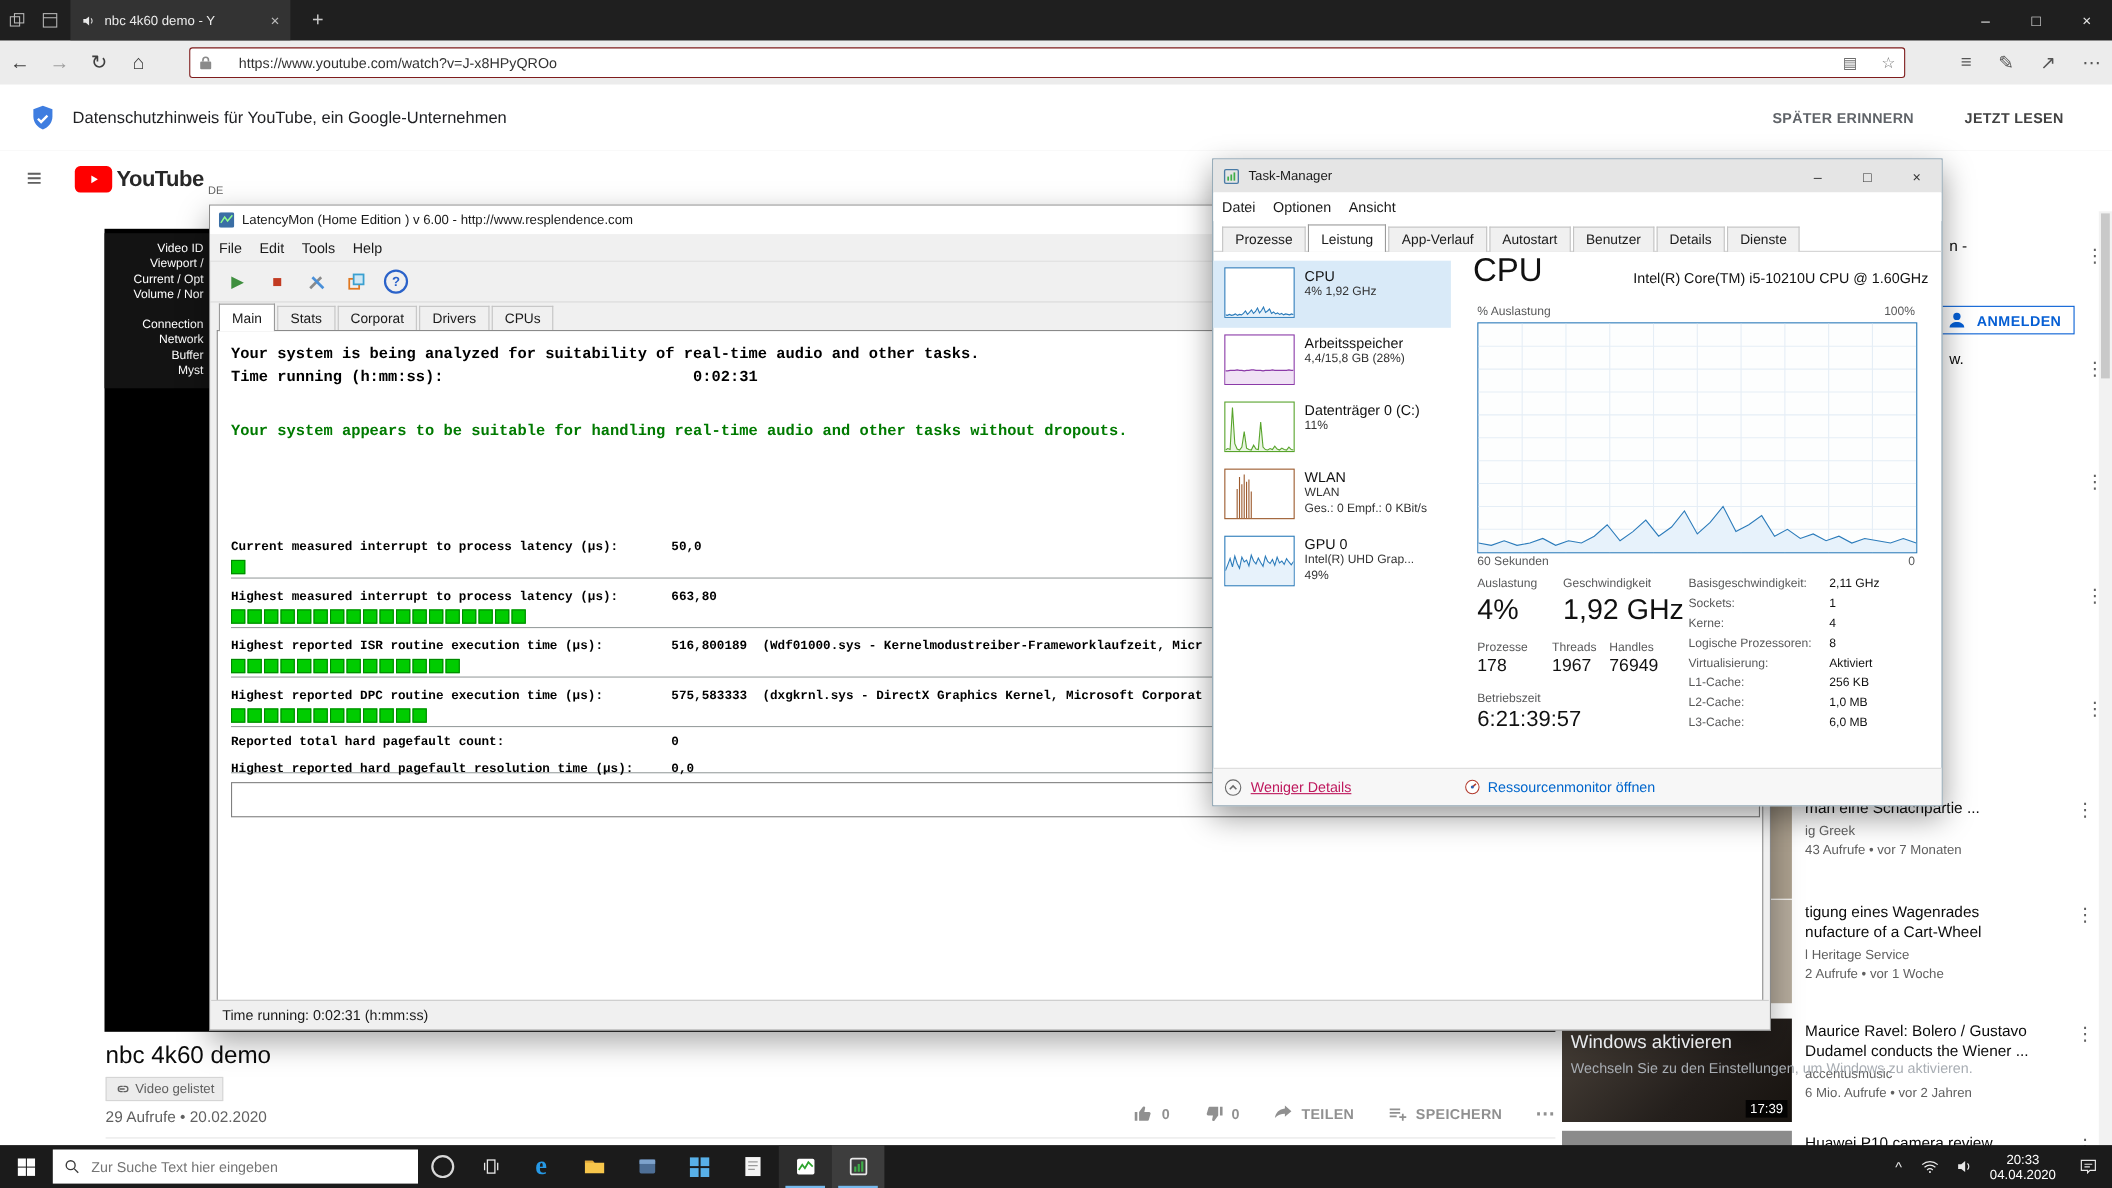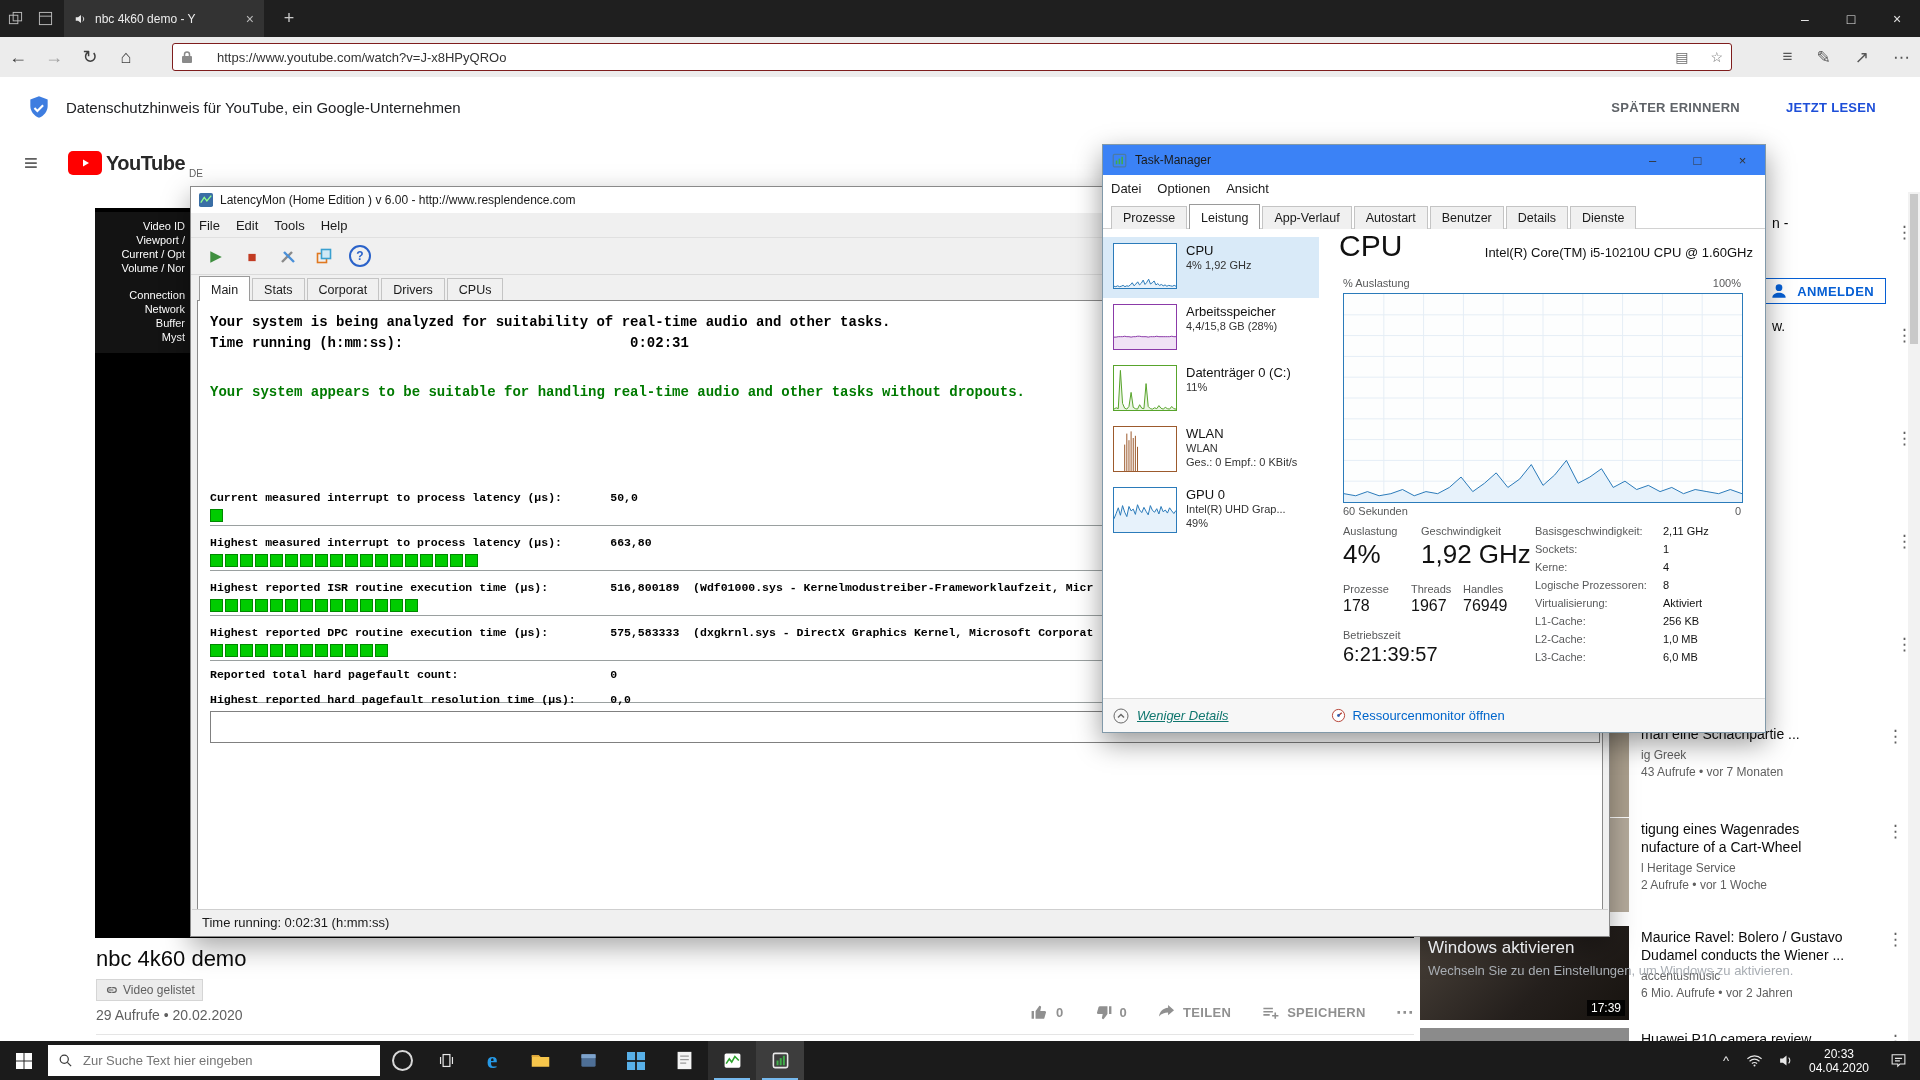--- a/index.html
+++ b/index.html
@@ -24,21 +24,21 @@
   .urlfield{position:absolute;left:172px;top:6px;width:1560px;height:28px;background:#fff;
             border:1px solid #7f1d1d;border-radius:3px;display:flex;align-items:center;padding:0 8px;box-sizing:border-box;gap:22px;}
   .urlfield input{flex:1;border:none;outline:none;font-size:13px;color:#333;background:transparent;}
   .field-ico{color:#6d6d6d;font-size:14px;}
   .addr-right{position:absolute;right:10px;top:0;height:40px;display:flex;align-items:center;gap:24px;
               font-size:17px;color:#555;}
   .banner{top:77px;height:60px;background:#fff;border-bottom:1px solid #e3e3e3;display:flex;align-items:center;}
   .banner-text{margin-left:14px;font-size:15px;color:#202124;}
   .banner-btns{position:absolute;right:44px;display:flex;gap:46px;font-size:13px;font-weight:bold;letter-spacing:.3px;}
   .btn-later{color:#5f6368;}
-  .btn-read{color:#1d4ed8;}
+  .btn-read{color:#404040;}
   .ytheader{top:137px;height:55px;background:#fff;}
   .hamburger{position:absolute;left:24px;top:12px;font-size:24px;color:#606060;}
   .ytlogo{position:absolute;left:68px;top:14px;display:flex;align-items:flex-start;gap:4px;}
   .ytlogo-badge{width:34px;height:24px;background:#f00;border-radius:5px;display:flex;align-items:center;justify-content:center;}
   .ytlogo-text{font-size:20px;font-weight:bold;letter-spacing:-0.5px;color:#282828;line-height:24px;}
   .ytlogo-region{font-size:10px;color:#606060;margin-top:17px;}
   .ytsearch{position:absolute;left:591px;top:144px;display:flex;}
   .ytsearch input{width:432px;height:30px;border:1px solid #ccc;border-right:none;padding:0 10px;font-size:15px;outline:none;color:#111;}
   .yts-btn{width:64px;height:32px;background:#f8f8f8;border:1px solid #d3d3d3;display:flex;align-items:center;justify-content:center;box-sizing:border-box;}
   .signin{position:absolute;right:34px;top:141px;height:24px;border:1px solid #065fd4;color:#065fd4;
@@ -100,21 +100,21 @@
   .lm-line{position:absolute;left:12px;right:4px;white-space:pre;overflow:hidden;
            font:bold 11.5px "Liberation Mono",monospace;color:#000;}
   .lm-bar{position:absolute;left:12px;width:1388px;height:18px;border-bottom:1px solid #9aa0a0;white-space:nowrap;}
   .lm-bar.boxed{height:30px;border:1px solid #808080;}
   .seg{display:inline-block;width:13px;height:13px;margin:2px 2px 0 0;background:#00cc00;border:1px solid #008800;box-sizing:border-box;}
   .lm-status{position:absolute;left:1px;right:1px;bottom:1px;height:25px;background:#f0f0f0;border-top:1px solid #cfcfcf;
              line-height:25px;padding-left:10px;font-size:13px;color:#1a1a1a;}
   
   .tmwin{position:absolute;left:1102px;top:144px;width:664px;height:589px;background:#fff;border:1px solid #8199a9;
          box-shadow:0 10px 26px rgba(0,0,0,.4);z-index:20;box-sizing:border-box;font-size:12px;}
-  .tm-title{position:absolute;left:0;right:0;top:0;height:30px;background:#3b82f6;display:flex;align-items:center;gap:8px;
+  .tm-title{position:absolute;left:0;right:0;top:0;height:30px;background:#e5e5e5;display:flex;align-items:center;gap:8px;
             padding-left:9px;font-size:12px;color:#1a1a1a;}
   .tm-ctl{position:absolute;right:0;top:0;height:30px;display:flex;}
   .tm-ctl span{width:45px;display:flex;align-items:center;justify-content:center;font-size:13px;color:#333;}
   .tm-menu{top:30px;height:24px;background:#fff;}
   .tm-tabs{left:0;right:0;top:56px;height:27px;border-bottom:1px solid #d2d2d2;}
   .tm-side{position:absolute;left:0;top:92px;width:216px;}
   .tm-item{height:61px;display:flex;padding:6px 0 0 10px;box-sizing:border-box;}
   .tm-item.sel{background:#d9eaf8;}
   .tm-mini{width:62px;height:44px;border:1px solid #888;background:#fff;margin-right:9px;flex:none;}
   .tm-item-name{font-size:13px;color:#111;line-height:15px;}
@@ -130,21 +130,21 @@
   .tm-big{position:absolute;font-size:26px;color:#111;}
   .tm-med{position:absolute;font-size:17px;color:#111;}
   .tm-up{position:absolute;font-size:20px;color:#111;}
   .tm-trip span{display:inline-block;}
   .tm-trip .c1{width:68px;} .tm-trip .c2{width:52px;}
   .tm-info{position:absolute;left:432px;top:380px;font-size:11px;color:#111;}
   .tm-info-row{height:18px;}
   .tm-info-label{display:inline-block;width:128px;color:#58595a;}
   .tm-footer{position:absolute;left:0;right:0;bottom:0;height:33px;background:#f7f7f7;border-top:1px solid #dcdcdc;
              display:flex;align-items:center;}
-  .tm-footer-left{display:flex;align-items:center;gap:8px;margin-left:10px;font-size:13px;color:#0f766e;font-style:italic;}
+  .tm-footer-left{display:flex;align-items:center;gap:8px;margin-left:10px;font-size:13px;color:#be185d;}
   .tm-footer-link{display:flex;align-items:center;gap:7px;margin-left:102px;font-size:13px;color:#0066cc;}
   
   .watermark{position:absolute;left:1428px;top:938px;z-index:25;pointer-events:none;white-space:nowrap;}
   .wm1{font-size:17px;color:#e8eaed;}
   .wm2{font-size:13px;color:#a8adb3;margin-top:5px;}
   
   .taskbar{position:absolute;left:0;right:0;bottom:0;height:39px;background:#1b1b1b;z-index:40;display:flex;align-items:center;}
   .tb-start{width:48px;height:39px;display:flex;align-items:center;justify-content:center;}
   .tb-search{width:332px;height:31px;background:#fff;display:flex;align-items:center;gap:8px;padding-left:10px;box-sizing:border-box;}
   .tb-search input{border:none;outline:none;font-size:13px;color:#444;width:270px;background:transparent;}

